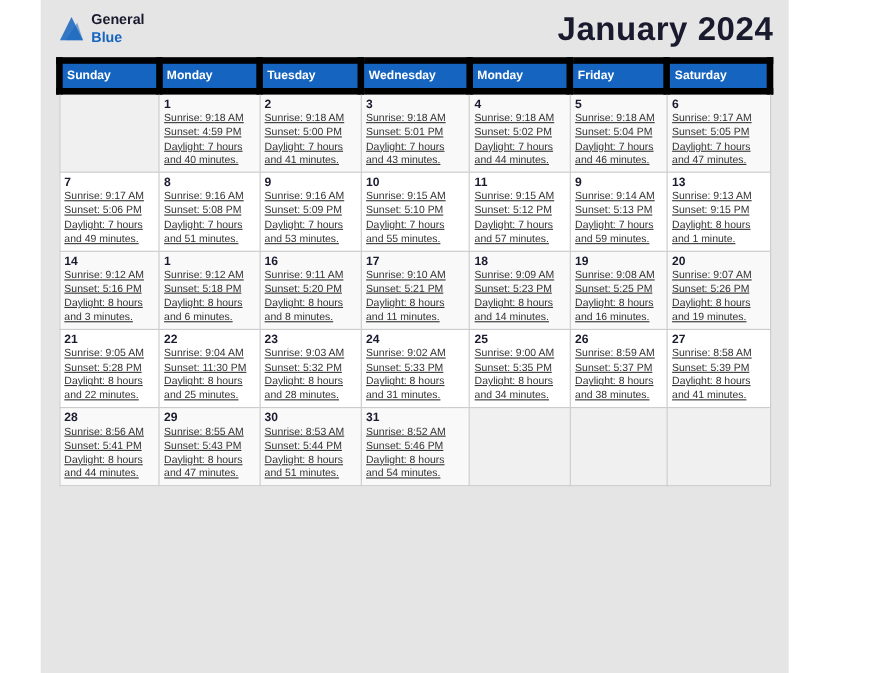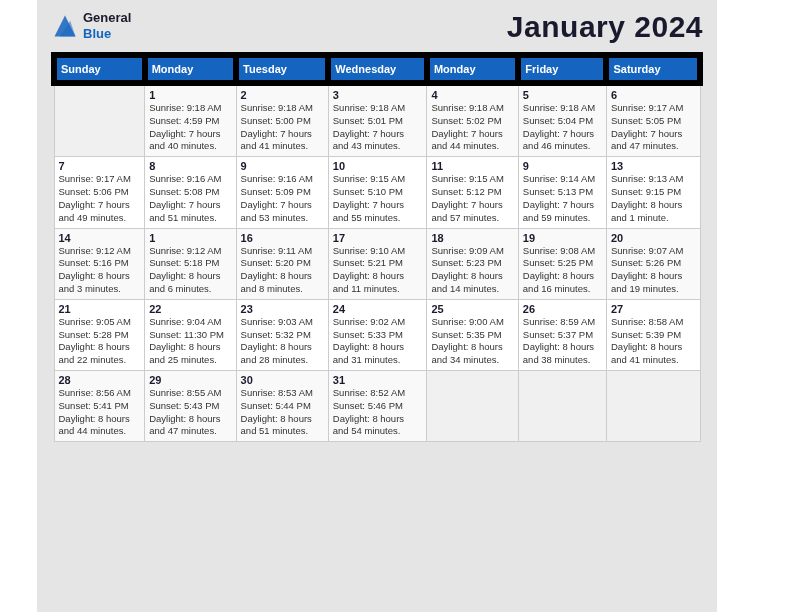--- a/index.html
+++ b/index.html
@@ -73,20 +73,21 @@
     .cell-date {
       font-weight: bold;
       font-size: 11px;
       color: #1a1a2e;
       margin-bottom: 1px;
     }
     .cell-info {
       color: #333;
       font-size: 9.5px;
       line-height: 1.35;
+      text-decoration: underline;
     }
     .empty-cell {
       background: #f0f0f0 !important;
     }
   </style>
 </head>
 <body>
 
 <div class="page">
   <div class="header">

